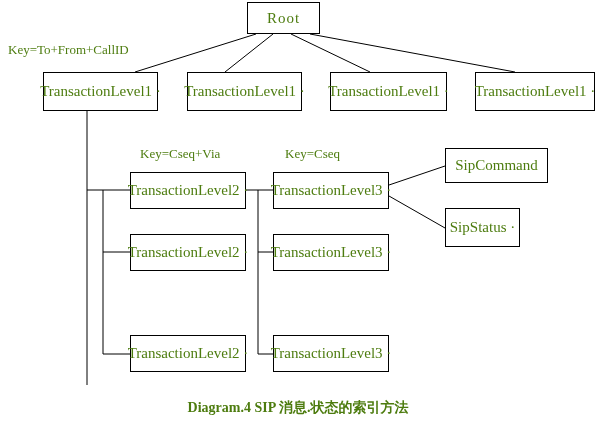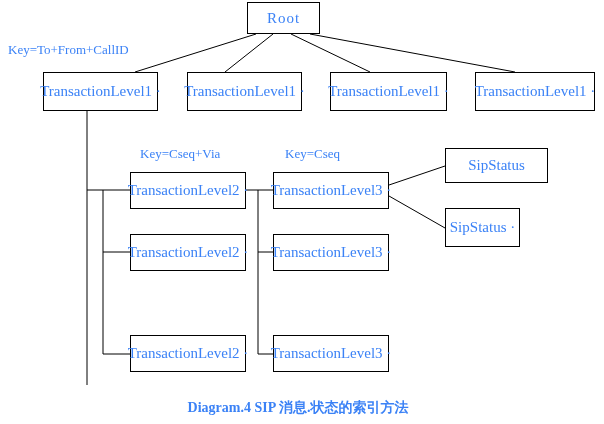--- a/index.html
+++ b/index.html
@@ -1,21 +1,21 @@
 <!DOCTYPE html>
 <html><head>
 <meta charset="utf-8">
 <style>
   html,body{margin:0;padding:0;background:#ffffff;}
   #canvas{
     position:relative;
     width:604px;height:424px;
     background:#ffffff;
     font-family:"Liberation Serif","DejaVu Serif",serif;
-    color:#3b82f6;
+    color:#4d7c0f;
     overflow:hidden;
   }
   #wires{position:absolute;left:0;top:0;width:604px;height:424px;}
   .box{
     position:absolute;
     border:1px solid #000000;
     background:#ffffff;
     display:flex;align-items:center;justify-content:center;
     font-size:15px;
     white-space:nowrap;
@@ -103,21 +103,21 @@
     <span>TransactionLevel3 ·</span>
   </div>
   <div class="box" style="left:273px;top:234px;width:116px;height:37px;">
     <span>TransactionLevel3 ·</span>
   </div>
   <div class="box" style="left:273px;top:335px;width:116px;height:37px;">
     <span>TransactionLevel3 ·</span>
   </div>
 
   <div class="box" style="left:445px;top:148px;width:103px;height:35px;">
-    <span>SipStatus</span>
+    <span>SipCommand</span>
   </div>
   <div class="box" style="left:445px;top:208px;width:75px;height:39px;">
     <span>SipStatus ·</span>
   </div>
 
   <div class="caption">Diagram.4 SIP 消息.状态的索引方法</div>
 
 </div>
 
 </body></html>

